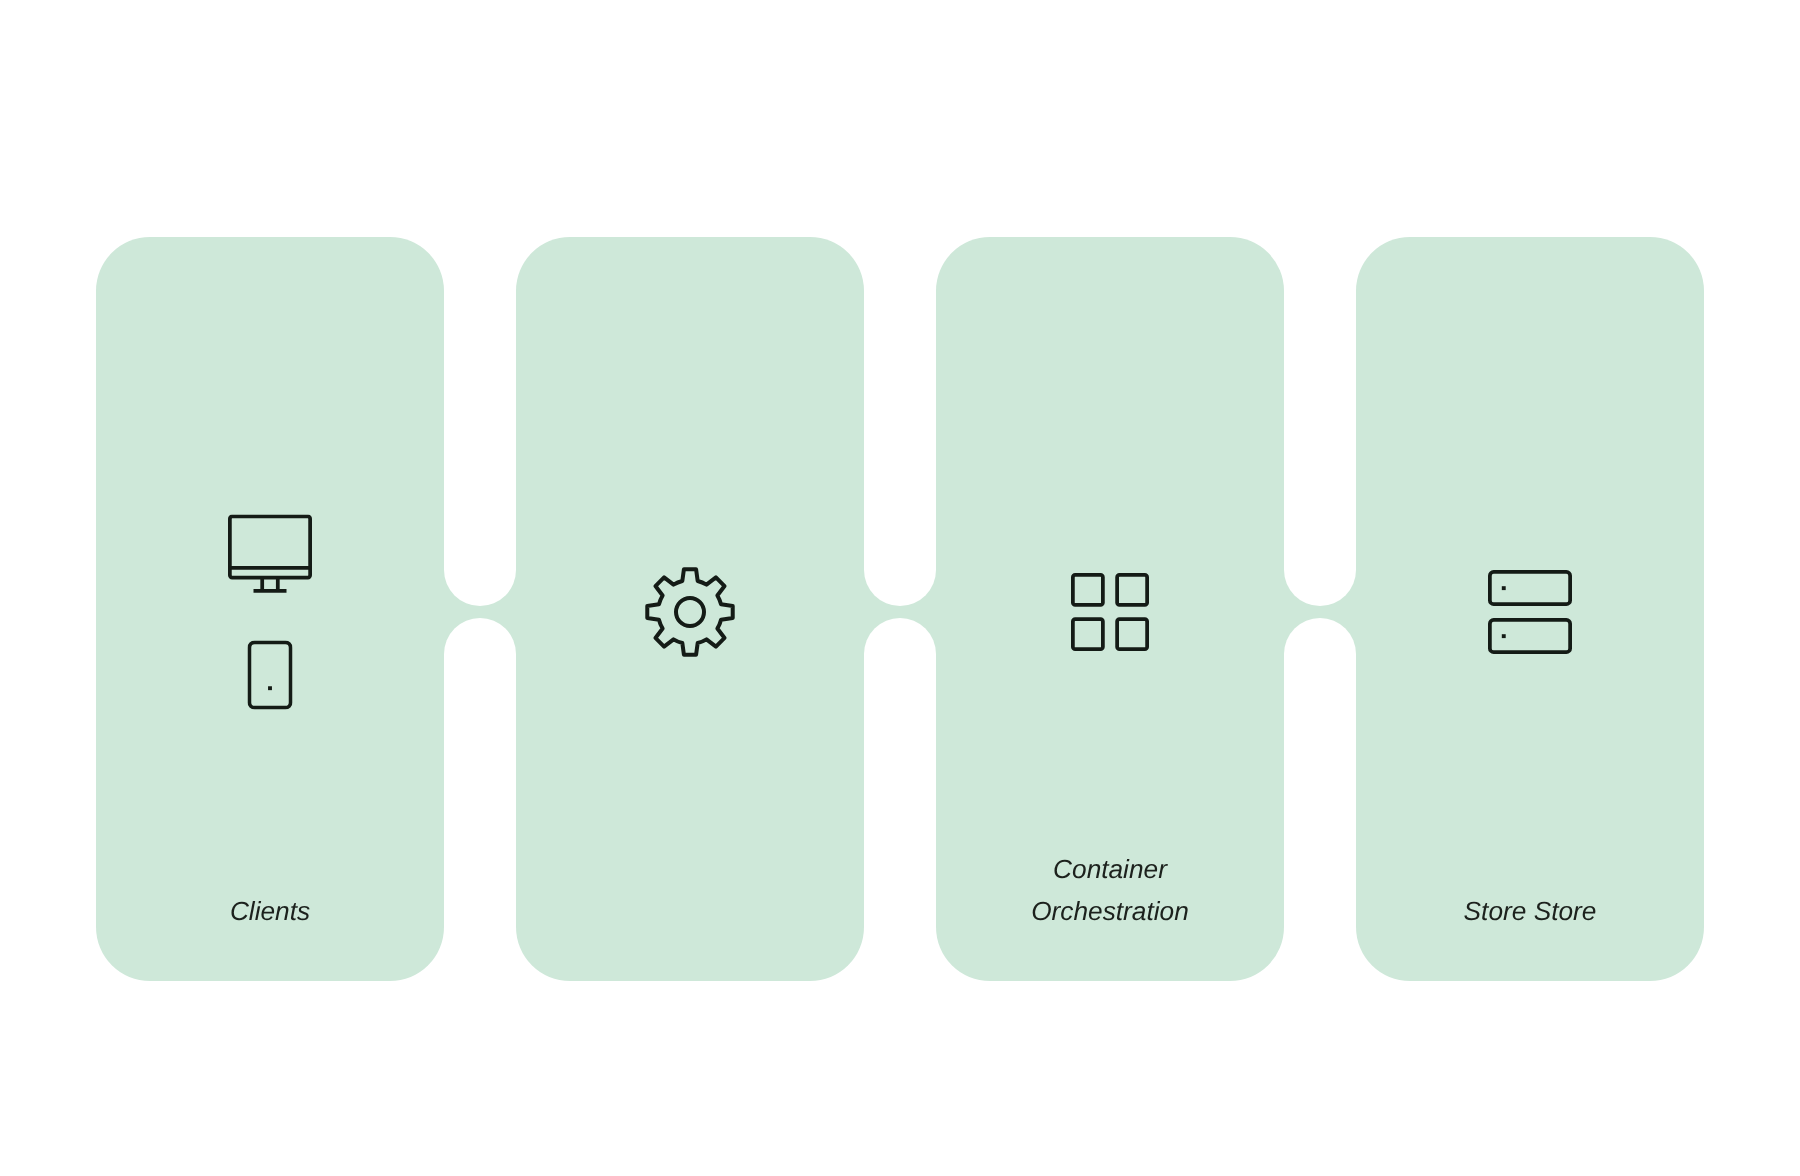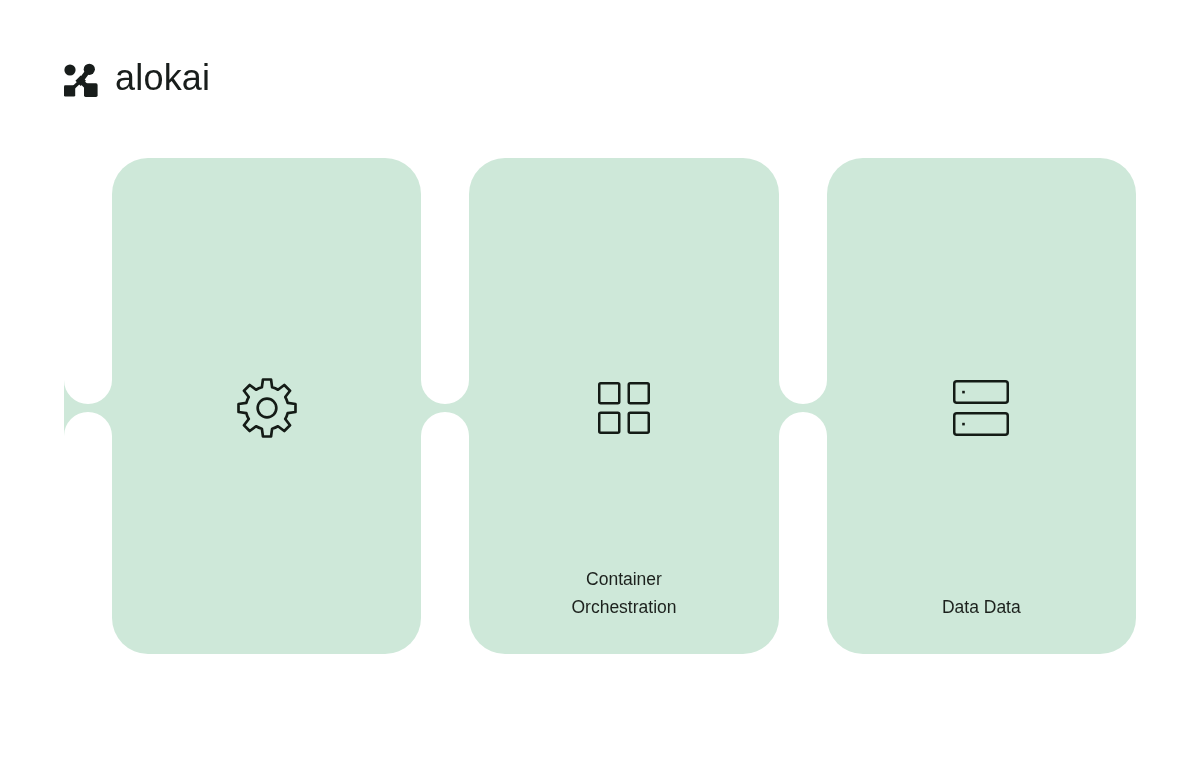--- a/index.html
+++ b/index.html
@@ -23,43 +23,46 @@
   .card{flex:1 1 0;background:var(--mint);border-radius:36px;position:relative;}
   .gutter{flex:0 0 48px;width:48px;position:relative;}
   .connector{position:absolute;left:0;top:50%;transform:translateY(calc(-50% + 2px));display:block;}
 
   .icons{position:absolute;inset:0;display:flex;flex-direction:column;align-items:center;justify-content:center;gap:30px;padding-top:3px;}
   .icons svg{display:block;}
   .stroke{fill:none;stroke:var(--ink);stroke-width:2.5;}
   .fillink{fill:var(--ink);stroke:none;}
 
   .node-label{position:absolute;left:0;right:0;bottom:33px;text-align:center;font-size:17.5px;line-height:28px;color:var(--text);font-weight:400;}
-  .node-label span{display:inline-block;max-width:175px;}
+  .node-label span{display:inline-block;max-width:175px;font-style:italic;}
 </style>
 </head>
 <body>
 
 <div class="page">
 
-  <div class="brand">
-    <svg class="brand-mark" width="36" height="36" viewBox="0 0 36 36" fill="#181d1b" xmlns="http://www.w3.org/2000/svg">
-      <circle cx="6" cy="8" r="5.6"></circle>
-      <circle cx="25.3" cy="7.3" r="5.6"></circle>
-      <line x1="25.3" y1="7.3" x2="16.7" y2="18.7" stroke="#181d1b" stroke-width="5"></line>
-      <rect x="13" y="15" width="7.4" height="7.4" transform="rotate(45 16.7 18.7)"></rect>
-      <line x1="16.7" y1="18.7" x2="26" y2="28" stroke="#181d1b" stroke-width="5"></line>
-      <line x1="16.7" y1="18.7" x2="8" y2="27" stroke="#181d1b" stroke-width="3.5"></line>
-      <rect x="0" y="23.3" width="11.2" height="11.2" rx="1.3"></rect>
-      <rect x="20" y="21.3" width="13.6" height="13.6" rx="1.6"></rect>
-    </svg>
-    <div class="brand-name">alokai</div>
-  </div>
 
   <div class="flow">
 
+    <div class="card">
+      <div class="icons">
+        <svg width="56" height="54" viewBox="0 0 56 54" xmlns="http://www.w3.org/2000/svg">
+          <rect class="stroke" x="1.25" y="1.25" width="53.5" height="40.75" rx="1.5"></rect>
+          <line class="stroke" x1="1.25" y1="35.6" x2="54.75" y2="35.6"></line>
+          <line class="stroke" x1="22.8" y1="42" x2="22.8" y2="49.6"></line>
+          <line class="stroke" x1="33.2" y1="42" x2="33.2" y2="49.6"></line>
+          <line class="stroke" x1="17" y1="50.9" x2="39" y2="50.9" stroke-width="3.2"></line>
+        </svg>
+        <svg width="30" height="46" viewBox="0 0 30 46" xmlns="http://www.w3.org/2000/svg">
+          <rect class="stroke" x="1.25" y="1.25" width="27.5" height="43.5" rx="3.5"></rect>
+          <rect class="fillink" x="13.7" y="30.5" width="2.6" height="2.6"></rect>
+        </svg>
+      </div>
+      <div class="node-label"><span>Clients</span></div>
+    </div>
 
     <div class="gutter">
       <svg class="connector" width="48" height="120" viewBox="0 0 48 120" xmlns="http://www.w3.org/2000/svg">
         <rect x="0" y="24" width="48" height="72" fill="#cee8d9"></rect>
         <path d="M0 24 H48 V32 A24 24 0 0 1 0 32 Z" fill="#ffffff"></path>
         <path d="M0 96 H48 V88 A24 24 0 0 0 0 88 Z" fill="#ffffff"></path>
       </svg>
     </div>
 
     <div class="card">
@@ -101,17 +104,17 @@
 
     <div class="card">
       <div class="icons">
         <svg width="56" height="56" viewBox="0 0 56 56" xmlns="http://www.w3.org/2000/svg">
           <rect class="stroke" x="1.25" y="1.25" width="53.5" height="21.5" rx="2.5"></rect>
           <rect class="stroke" x="1.25" y="33.25" width="53.5" height="21.5" rx="2.5"></rect>
           <rect class="fillink" x="9.2" y="10.8" width="2.6" height="2.6"></rect>
           <rect class="fillink" x="9.2" y="42.8" width="2.6" height="2.6"></rect>
         </svg>
       </div>
-      <div class="node-label"><span>Data Data</span></div>
+      <div class="node-label"><span>Store Store</span></div>
     </div>
 
   </div>
 </div>
 
 </body></html>

